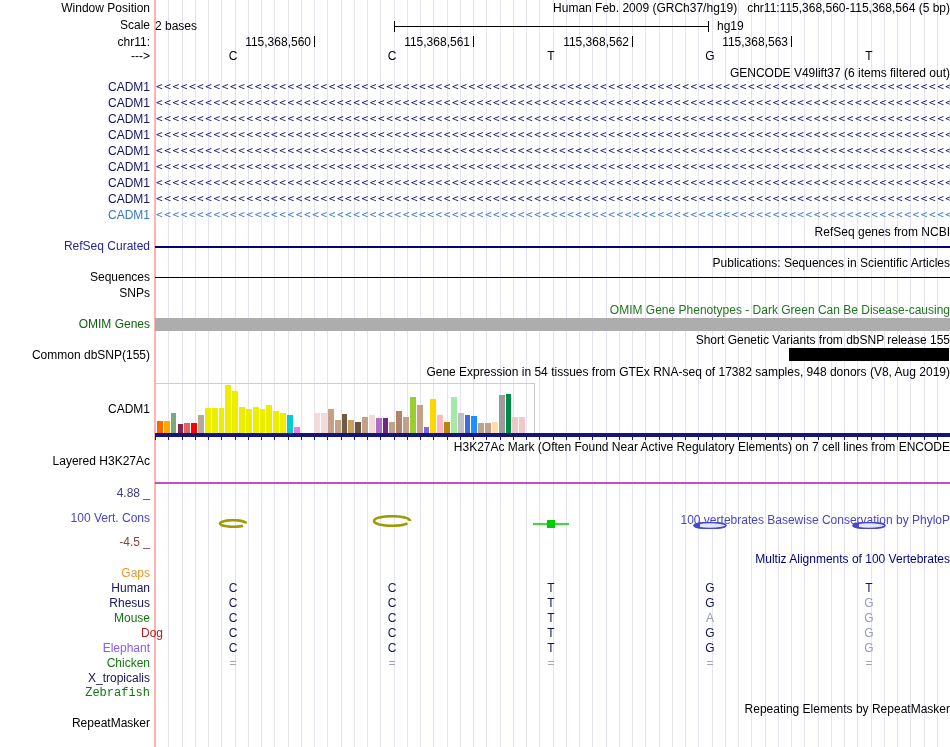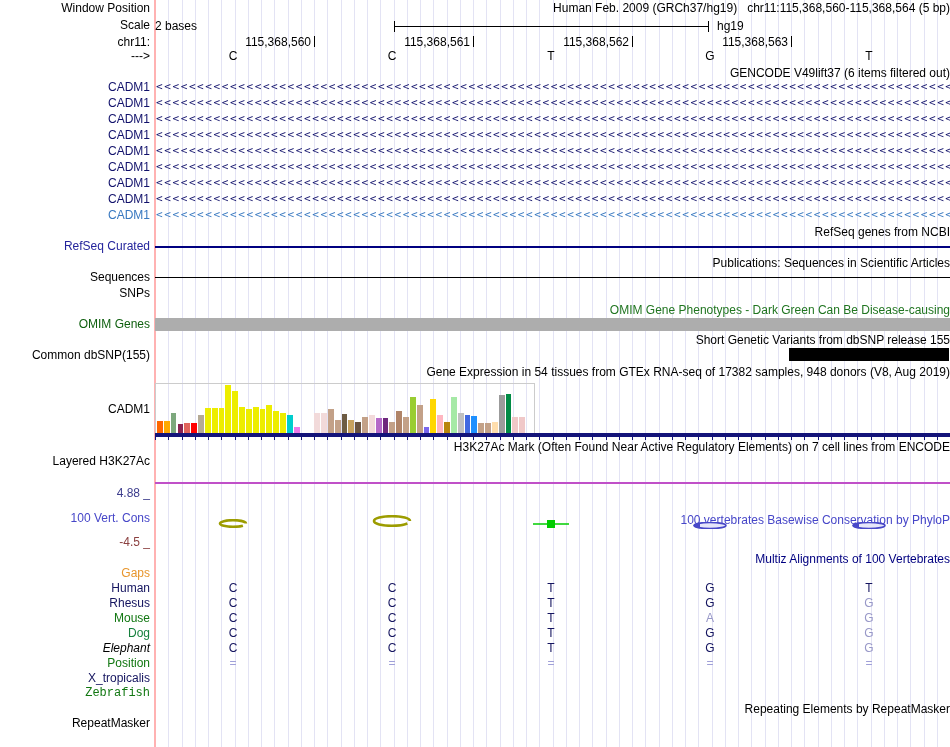--- a/index.html
+++ b/index.html
@@ -215,33 +215,33 @@
       <div class="alncell" style="top: 597px; left: 392px; color: rgb(20, 20, 95);">C</div>
       <div class="alncell" style="top: 597px; left: 551px; color: rgb(20, 20, 95);">T</div>
       <div class="alncell" style="top: 597px; left: 710px; color: rgb(20, 20, 95);">G</div>
       <div class="alncell" style="top: 597px; left: 869px; color: rgb(152, 152, 200);">G</div>
       <div class="lbl" style="top: 612px; color: rgb(17, 119, 17);">Mouse</div>
       <div class="alncell" style="top: 612px; left: 233px; color: rgb(20, 20, 95);">C</div>
       <div class="alncell" style="top: 612px; left: 392px; color: rgb(20, 20, 95);">C</div>
       <div class="alncell" style="top: 612px; left: 551px; color: rgb(20, 20, 95);">T</div>
       <div class="alncell" style="top: 612px; left: 710px; color: rgb(152, 152, 200);">A</div>
       <div class="alncell" style="top: 612px; left: 869px; color: rgb(152, 152, 200);">G</div>
-      <div class="lbl" style="top: 627px; color: #15803d;">Dog</div>
+      <div class="lbl" style="top: 627px; color: #b91c1c; padding-left: 13px;">Dog</div>
       <div class="alncell" style="top: 627px; left: 233px; color: rgb(20, 20, 95);">C</div>
       <div class="alncell" style="top: 627px; left: 392px; color: rgb(20, 20, 95);">C</div>
       <div class="alncell" style="top: 627px; left: 551px; color: rgb(20, 20, 95);">T</div>
       <div class="alncell" style="top: 627px; left: 710px; color: rgb(20, 20, 95);">G</div>
       <div class="alncell" style="top: 627px; left: 869px; color: rgb(152, 152, 200);">G</div>
-      <div class="lbl" style="top: 642px; color: #000000; font-style: italic;">Elephant</div>
+      <div class="lbl" style="top: 642px; color: #8b5cf6;">Elephant</div>
       <div class="alncell" style="top: 642px; left: 233px; color: rgb(20, 20, 95);">C</div>
       <div class="alncell" style="top: 642px; left: 392px; color: rgb(20, 20, 95);">C</div>
       <div class="alncell" style="top: 642px; left: 551px; color: rgb(20, 20, 95);">T</div>
       <div class="alncell" style="top: 642px; left: 710px; color: rgb(20, 20, 95);">G</div>
       <div class="alncell" style="top: 642px; left: 869px; color: rgb(152, 152, 200);">G</div>
-      <div class="lbl" style="top: 657px; color: rgb(17, 119, 17);">Position</div>
+      <div class="lbl" style="top: 657px; color: rgb(17, 119, 17);">Chicken</div>
       <div class="alncell" style="top: 657px; left: 233px; color: rgb(160, 160, 216);">=</div>
       <div class="alncell" style="top: 657px; left: 392px; color: rgb(160, 160, 216);">=</div>
       <div class="alncell" style="top: 657px; left: 551px; color: rgb(160, 160, 216);">=</div>
       <div class="alncell" style="top: 657px; left: 710px; color: rgb(160, 160, 216);">=</div>
       <div class="alncell" style="top: 657px; left: 869px; color: rgb(160, 160, 216);">=</div>
       <div class="lbl" style="top: 672px; color: rgb(20, 20, 95);">X_tropicalis</div>
       <div class="lbl" style="top: 687px; color: rgb(17, 119, 17); font-family: Liberation Mono, monospace;">Zebrafish</div>
     </div>
 
   <div class="title" style="top:703px">Repeating Elements by RepeatMasker</div>

